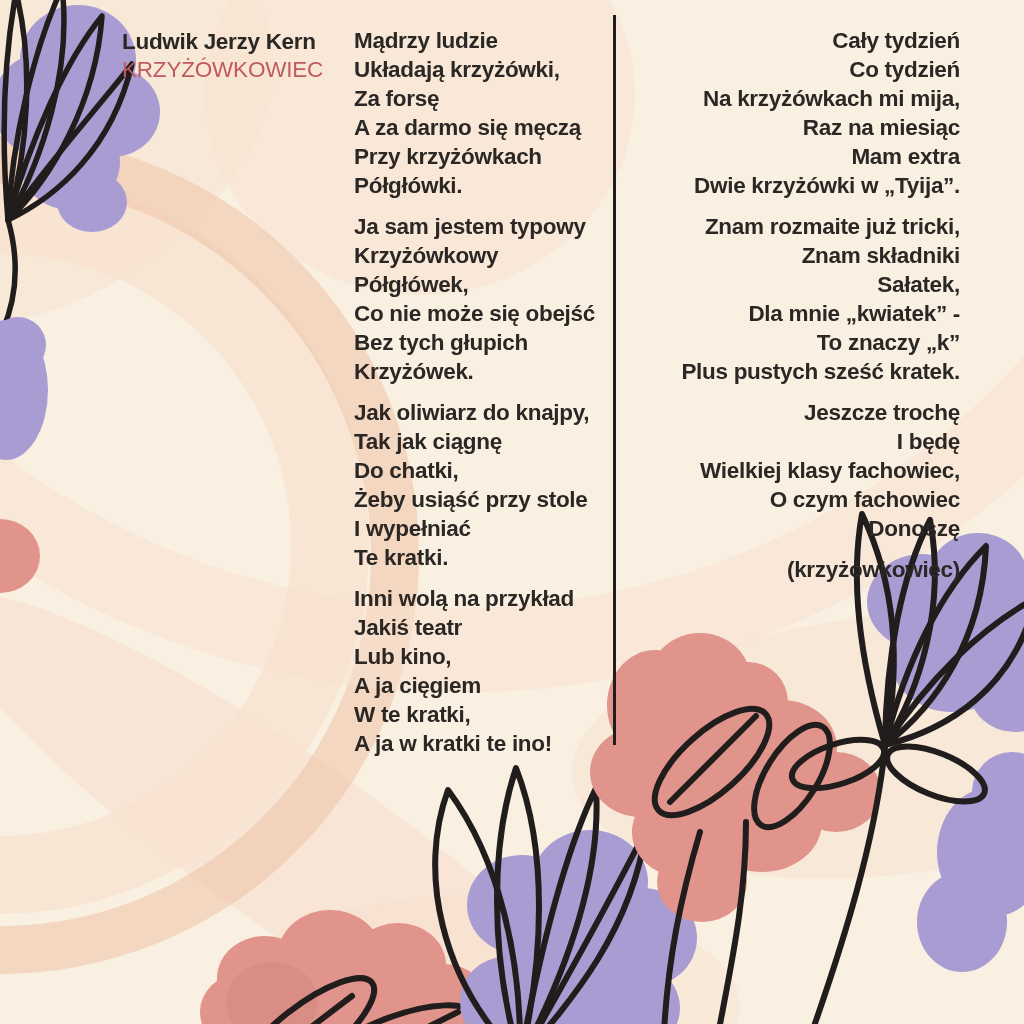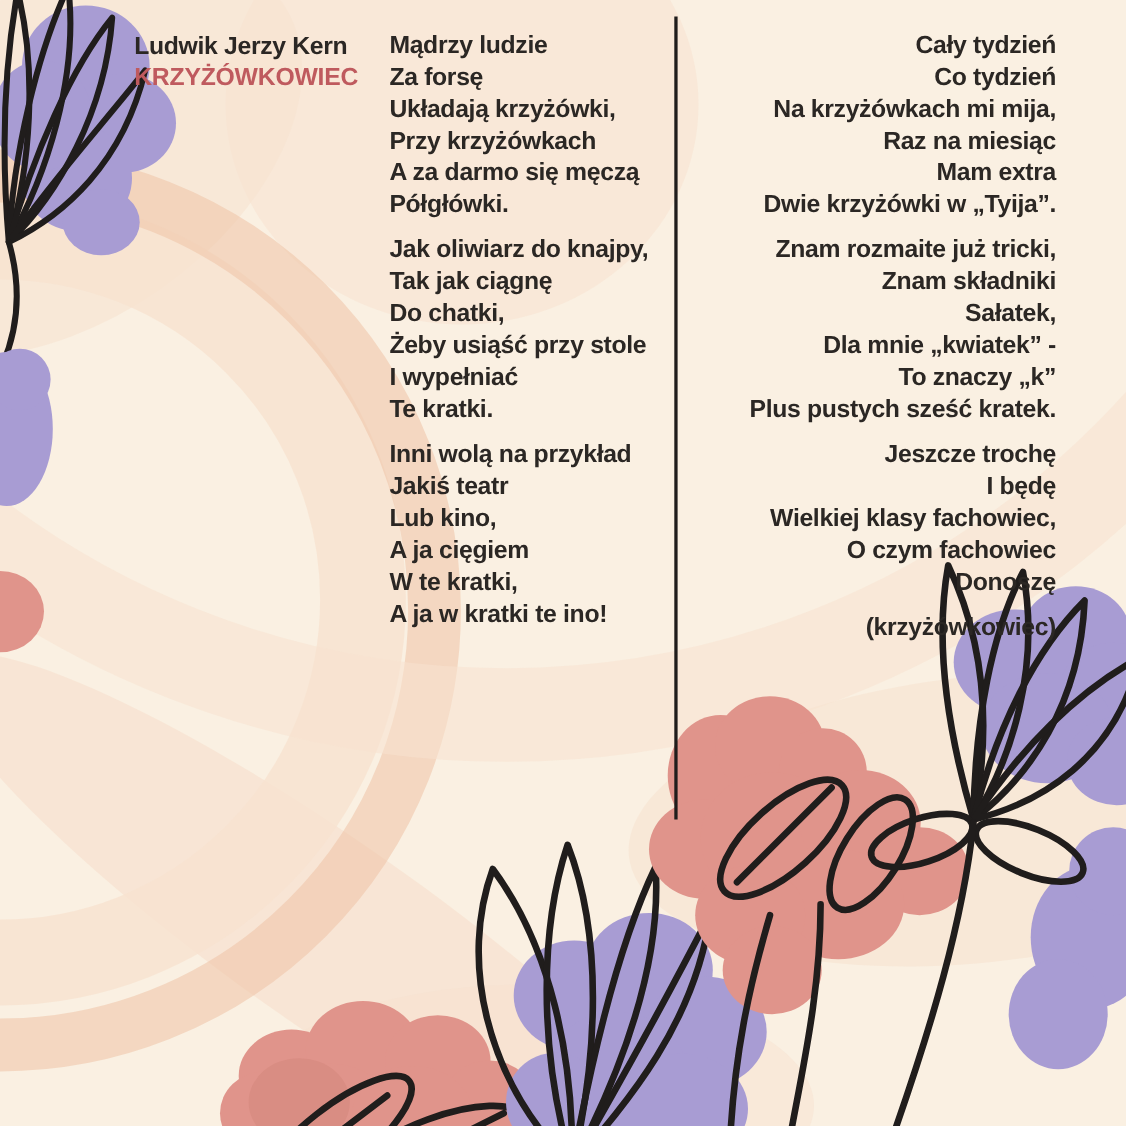--- a/index.html
+++ b/index.html
@@ -7,21 +7,21 @@
     --purple:#a89cd3; --salmon:#e0948b; --salmon-deep:#d98d83;
     --peach-ring:#efc3a6; --peach-soft:#f7e2d0; --line-art:#201d1c;
   }
   *{margin:0;padding:0;box-sizing:border-box;}
   html,body{width:1024px;height:1024px;}
   body{background:var(--background);font-family:"Liberation Sans","DejaVu Sans",sans-serif;}
   .page{position:relative;width:1024px;height:1024px;overflow:hidden;background:var(--background);}
   .decor{position:absolute;inset:0;width:1024px;height:1024px;pointer-events:none;}
   .byline{position:absolute;left:122px;top:28px;z-index:3;}
   .byline .author{font-weight:700;font-size:22.5px;line-height:28px;letter-spacing:-.3px;color:var(--text);}
-  .byline .title{font-weight:700;font-size:22.5px;line-height:28px;letter-spacing:-.2px;color:var(--title-accent);}
+  .byline .title{font-weight:400;font-size:22.5px;line-height:28px;letter-spacing:-.2px;color:var(--title-accent);}
   .col{position:absolute;top:26px;z-index:3;width:280px;}
   .col-left{left:354px;}
   .col-right{left:650px;width:310px;text-align:right;}
   .divider{position:absolute;left:613px;top:15px;width:3px;height:730px;background:var(--line-art);z-index:3;}
   .stanza{margin-bottom:12px;}
   [data-column="1"] .stanza:last-child{margin-top:9px;}
   .line{font-weight:700;font-size:22.5px;line-height:29px;letter-spacing:-.3px;color:var(--text);white-space:nowrap;}
 </style>
 </head>
 <body>
@@ -152,25 +152,33 @@
 
   <header class="byline">
     <div class="author">Ludwik Jerzy Kern</div>
     <div class="title">KRZYŻÓWKOWIEC</div>
   </header>
 
   <main>
     <section class="col col-left" data-column="0">
         <div class="stanza">
           <p class="line">Mądrzy ludzie</p>
+          <p class="line">Układają krzyżówki,</p>
           <p class="line">Za forsę</p>
-          <p class="line">Układają krzyżówki,</p>
+          <p class="line">A za darmo się męczą</p>
           <p class="line">Przy krzyżówkach</p>
-          <p class="line">A za darmo się męczą</p>
           <p class="line">Półgłówki.</p>
+        </div>
+        <div class="stanza">
+          <p class="line">Ja sam jestem typowy</p>
+          <p class="line">Krzyżówkowy</p>
+          <p class="line">Półgłówek,</p>
+          <p class="line">Co nie może się obejść</p>
+          <p class="line">Bez tych głupich</p>
+          <p class="line">Krzyżówek.</p>
         </div>
         <div class="stanza">
           <p class="line">Jak oliwiarz do knajpy,</p>
           <p class="line">Tak jak ciągnę</p>
           <p class="line">Do chatki,</p>
           <p class="line">Żeby usiąść przy stole</p>
           <p class="line">I wypełniać</p>
           <p class="line">Te kratki.</p>
         </div>
         <div class="stanza">

